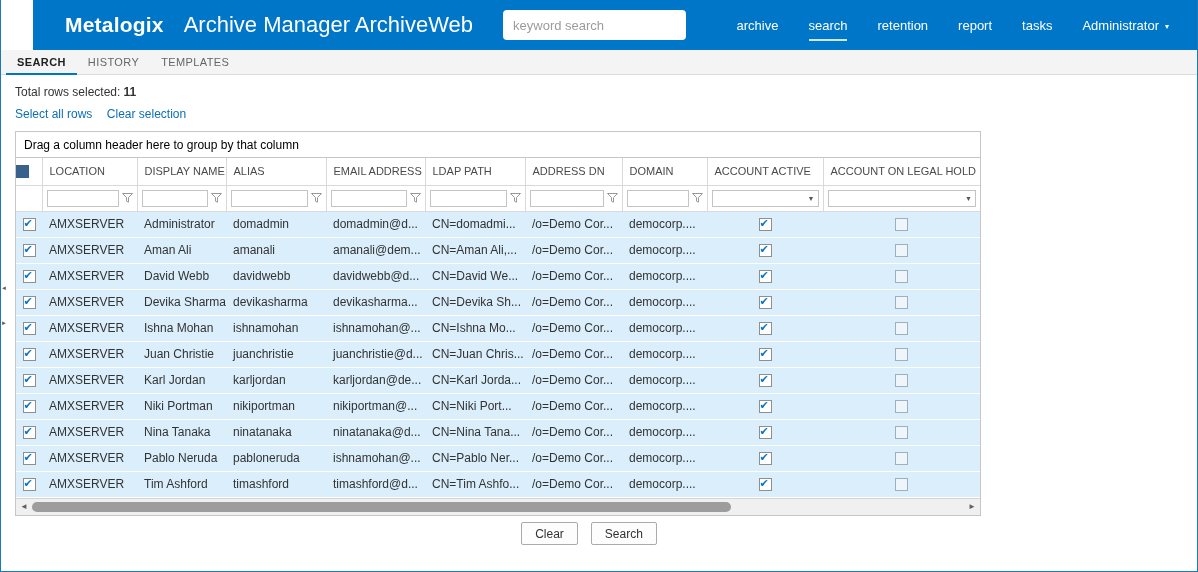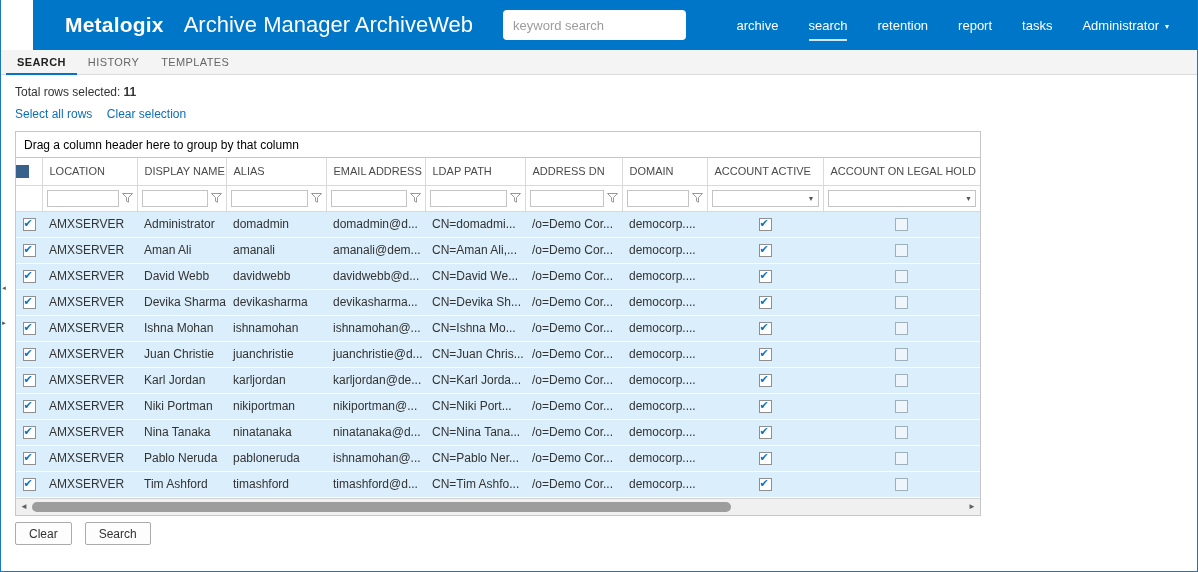--- a/index.html
+++ b/index.html
@@ -61,21 +61,21 @@
   .cb.filled { background:#38628c; border-color:#38628c; }
   .cb.unchecked { background:#eef6fc; border-color:#9fb0bd; }
 
   
   .hscroll { height:17px; background:#f0f0f0; border-top:1px solid #d4d4d4; display:flex; align-items:center; padding:0 3px; gap:3px; }
   .sb-btn { font-size:8px; color:#606060; width:10px; text-align:center; cursor:pointer; line-height:16px; }
   .sb-track { flex:1; height:100%; position:relative; }
   .sb-thumb { position:absolute; left:0; top:3px; height:10px; width:75%; background:#9d9d9d; border-radius:5px; cursor:grab; }
 
   
-  .footerbar { flex:1; display:flex; justify-content:flex-start; align-items:flex-end; gap:13px; padding:0 20px 10px 0; }
+  .footerbar { flex:1; display:flex; justify-content:center; align-items:flex-end; gap:13px; padding:0 20px 10px 0; }
   .btn { height:23px; padding:0 13px; background:#fdfdfd; border:1px solid #ababab; border-radius:2px; font-size:12px; color:#333; font-family:inherit; cursor:pointer; }
 </style>
 </head>
 <body>
 
 <div class="app">
 
   <header class="topbar">
     <span class="logo">Metalogix</span>
     <span class="app-title">Archive Manager ArchiveWeb</span>

